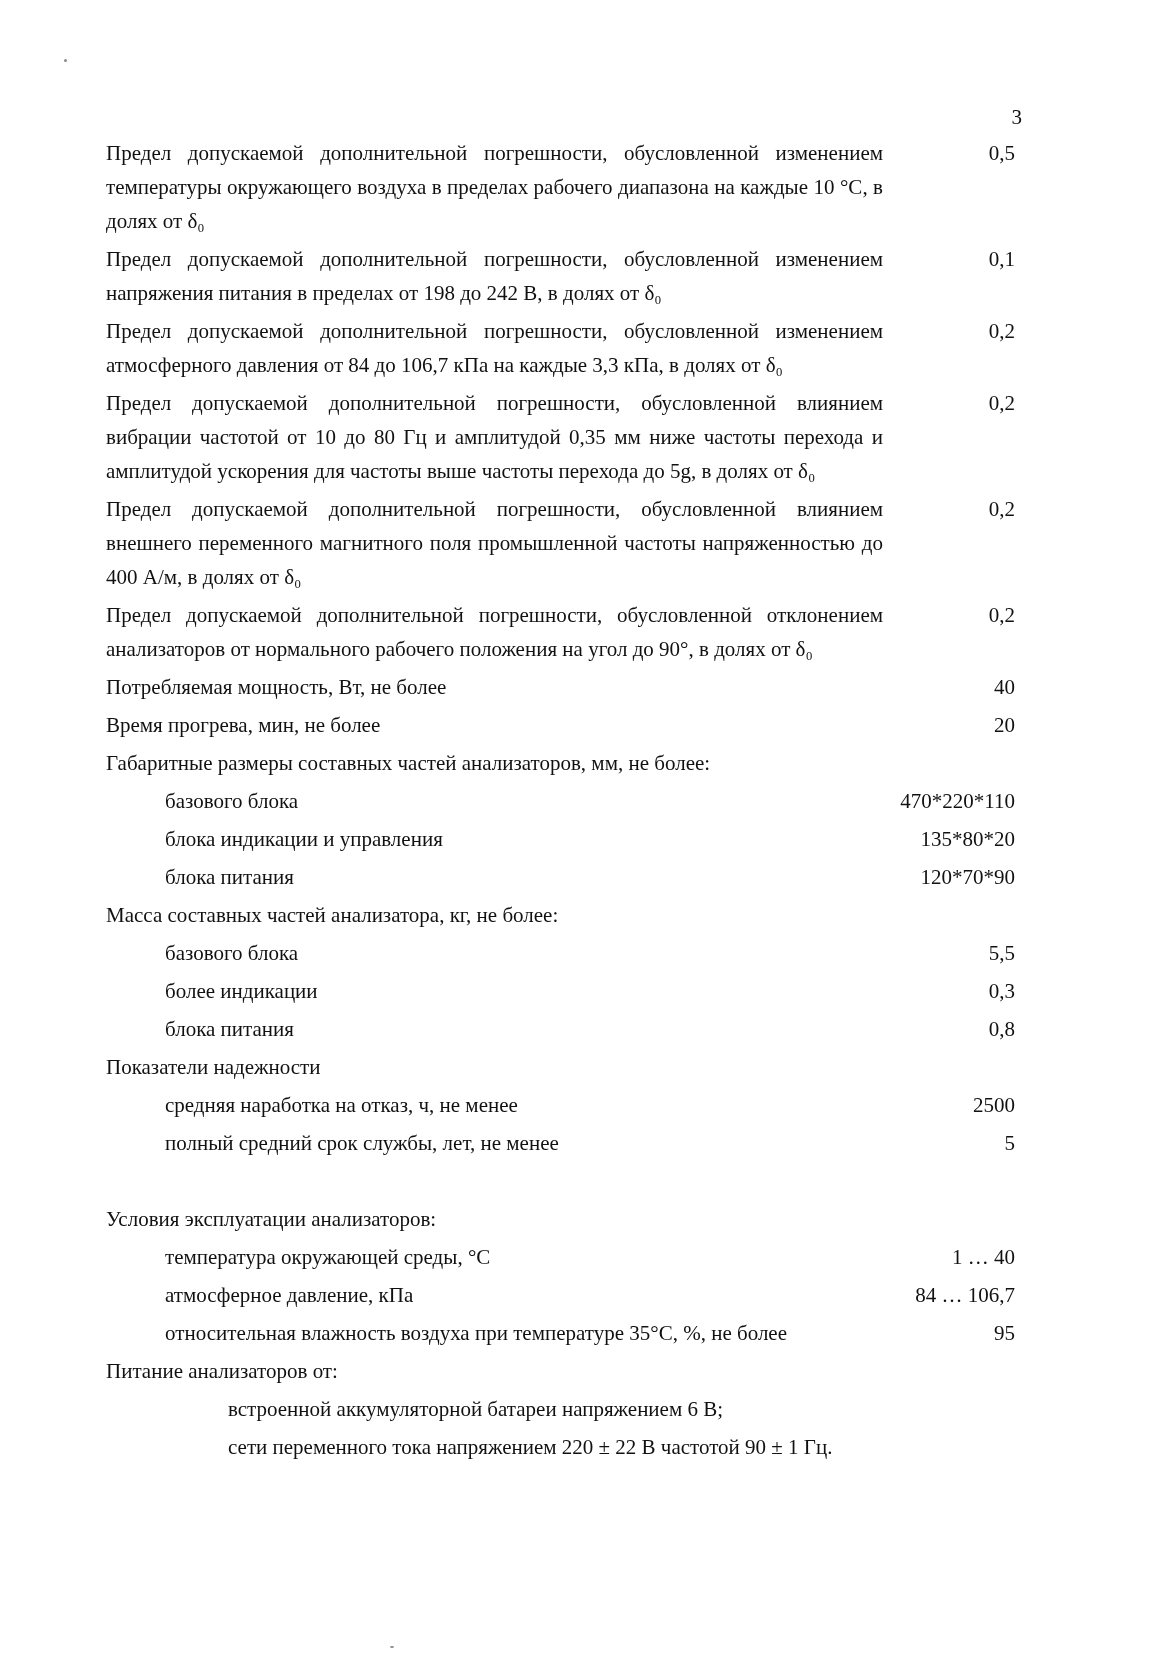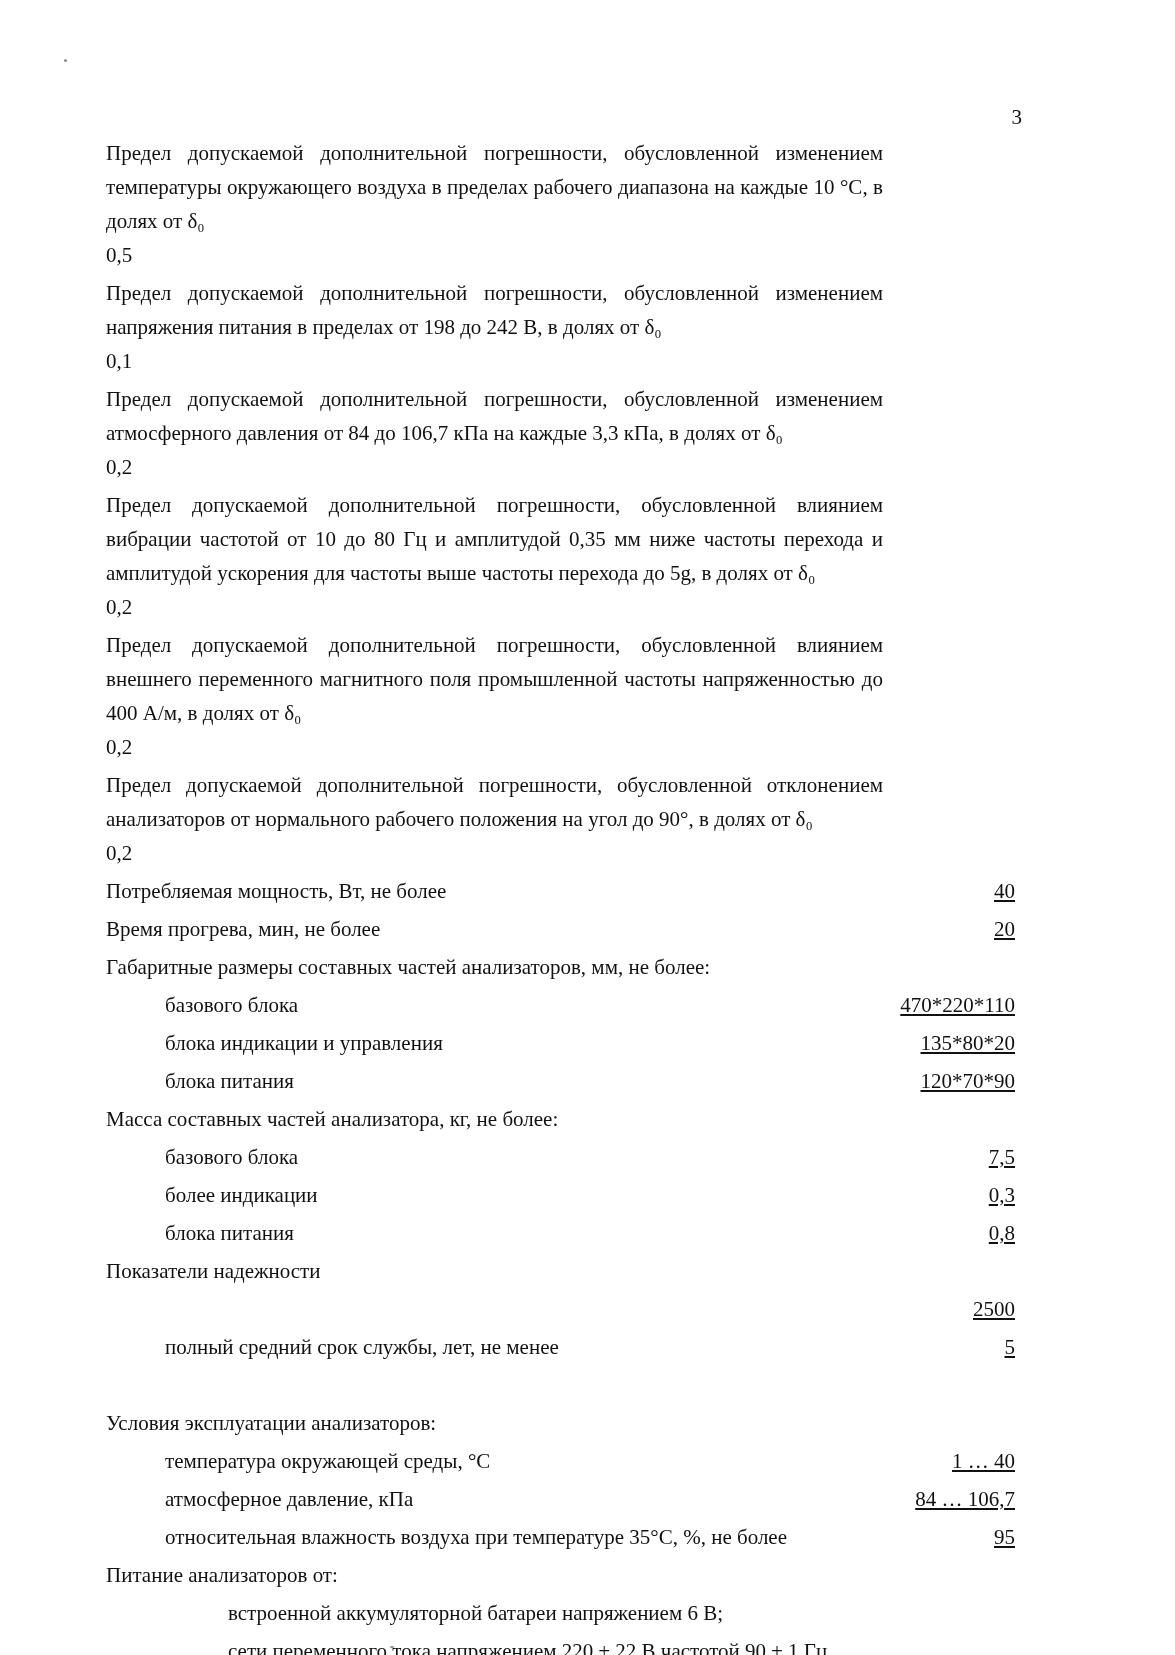--- a/index.html
+++ b/index.html
@@ -21,40 +21,39 @@
     margin: 100px 153px 0 0;
     text-align: right;
   }
   .content {
     margin: 2px 160px 0 106px; 
   }
   .para {
     display: flex;
     align-items: flex-start;
     margin-bottom: 4px;
-    flex-direction: column;
   }
   .para-text {
     width: 777px;
     text-align: justify;
   }
   .para-value {
     flex: 1;
     text-align: right;
     white-space: nowrap;
   }
   .row {
     display: flex;
     align-items: flex-start;
     margin-bottom: 4px;
     gap: 12px;
   }
   .row-label { white-space: nowrap; }
   .row-fill { flex: 1; }
-  .row-value { text-align: left; white-space: nowrap; text-decoration: underline; }
+  .row-value { text-align: left; white-space: nowrap; }
   .indent-1 { padding-left: 59px; }   
   .indent-2 { padding-left: 122px; }  
   .gap-top { margin-top: 42px; }      
   .speck {
     position: absolute;
     background: #8a8a8a;
     border-radius: 50%;
   }
   #speck-top { left: 64px; top: 59px; width: 3px; height: 3px; }
   #speck-bottom { left: 390px; top: 1646px; width: 4px; height: 2px; }
@@ -127,38 +126,39 @@
       <div class="row-value">120*70*90</div>
     </div>
     <div class="row">
       <div class="row-label">Масса составных частей анализатора, кг, не более:</div>
       <div class="row-fill"></div>
       <div class="row-value"></div>
     </div>
     <div class="row indent-1">
       <div class="row-label">базового блока</div>
       <div class="row-fill"></div>
-      <div class="row-value">7,5</div>
+      <div class="row-value">5,5</div>
     </div>
     <div class="row indent-1">
       <div class="row-label">более индикации</div>
       <div class="row-fill"></div>
       <div class="row-value">0,3</div>
     </div>
     <div class="row indent-1">
       <div class="row-label">блока питания</div>
       <div class="row-fill"></div>
       <div class="row-value">0,8</div>
     </div>
     <div class="row">
       <div class="row-label">Показатели надежности</div>
       <div class="row-fill"></div>
       <div class="row-value"></div>
     </div>
     <div class="row indent-1">
+      <div class="row-label">средняя наработка на отказ, ч, не менее</div>
       <div class="row-fill"></div>
       <div class="row-value">2500</div>
     </div>
     <div class="row indent-1">
       <div class="row-label">полный средний срок службы, лет, не менее</div>
       <div class="row-fill"></div>
       <div class="row-value">5</div>
     </div>
     <div class="row gap-top">
       <div class="row-label">Условия эксплуатации анализаторов:</div>

